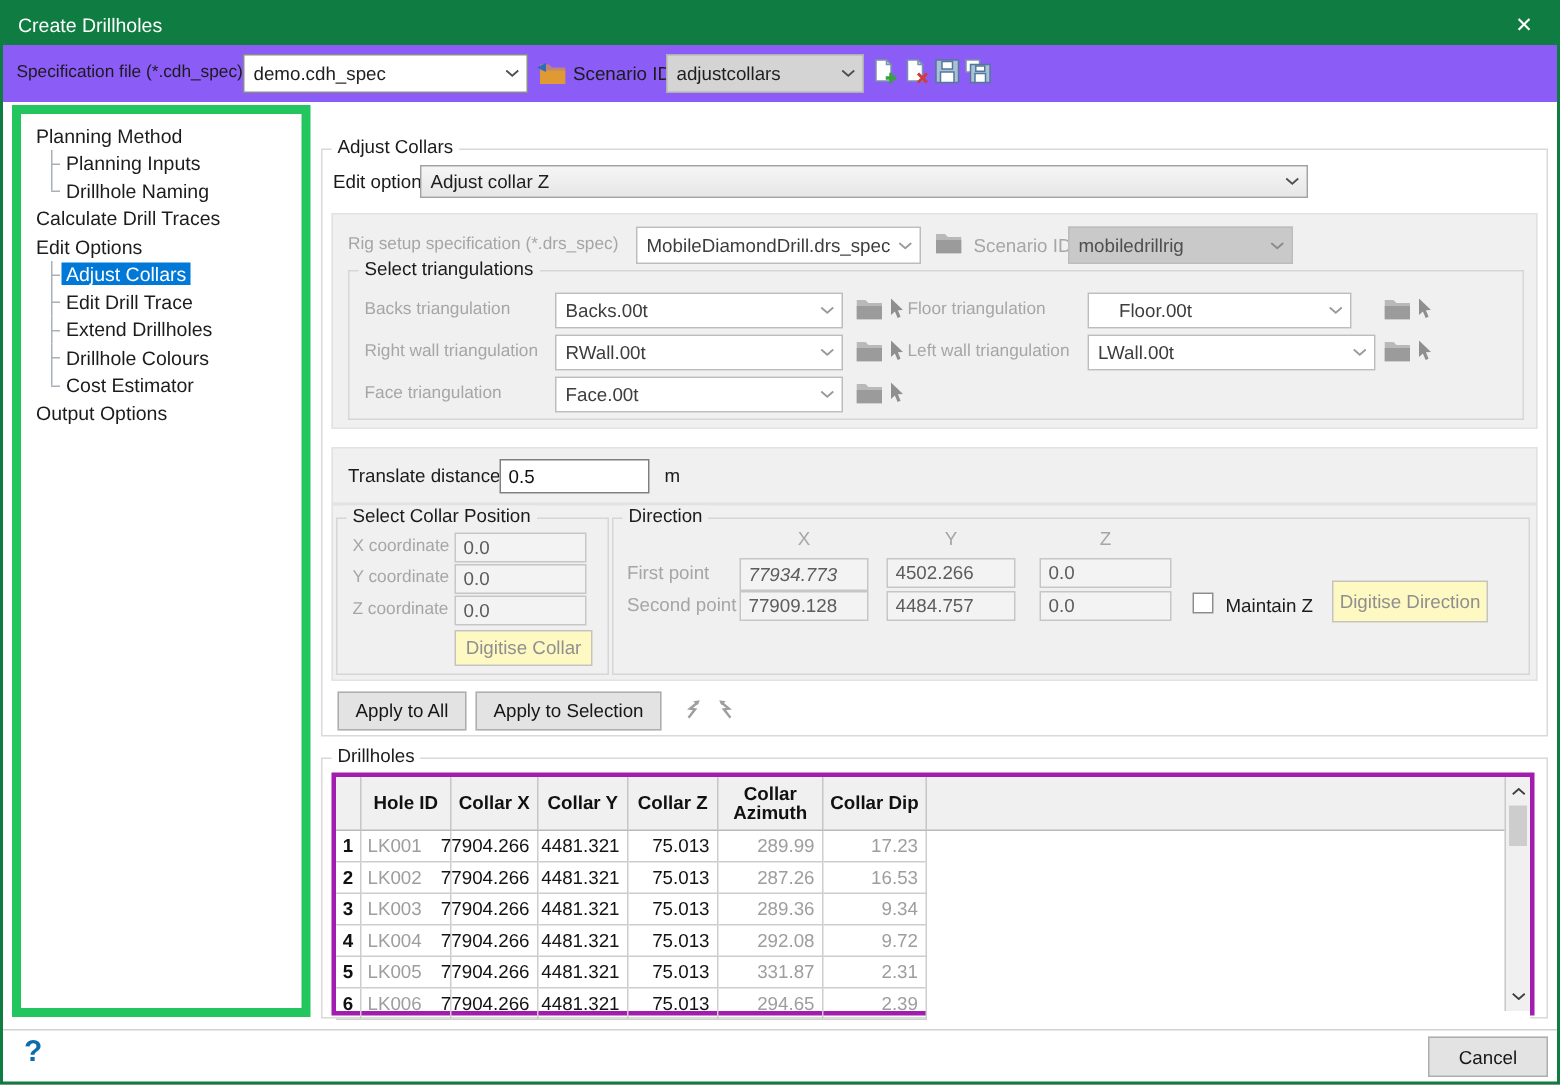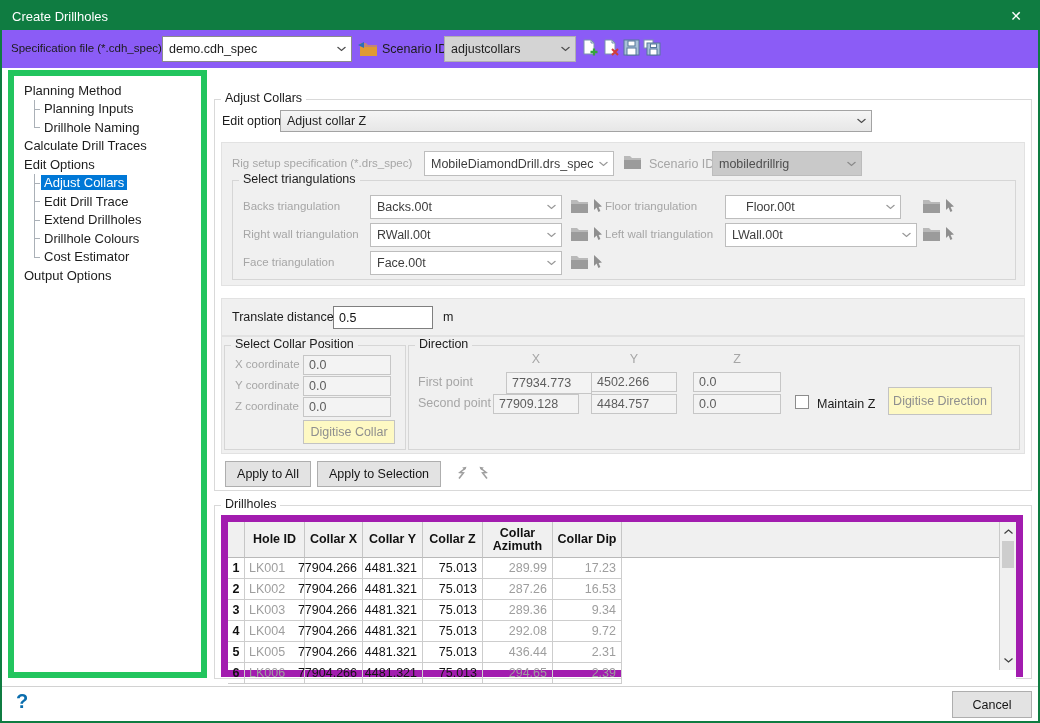--- a/index.html
+++ b/index.html
@@ -44,21 +44,21 @@
     background:#fff;padding-top:5px;overflow:hidden;}
   .titem{display:flex;align-items:center;height:18.5px;font-size:13px;color:#1c1c1c;padding-left:7px;}
   .titem.child{padding-left:15px;}
   .tc{position:relative;width:12px;height:100%;flex:0 0 12px;}
   .tc::before{content:"";position:absolute;left:5px;top:0;bottom:0;border-left:1px solid #aab0b7;}
   .titem.last .tc::before{bottom:50%;}
   .tc::after{content:"";position:absolute;left:5px;top:50%;width:6px;border-top:1px solid #aab0b7;}
   .tlabel{padding:0 3px;white-space:nowrap;}
   .tlabel.sel{background:#0078d7;color:#fff;}
   
-  .table{position:absolute;left:6px;top:9px;width:802px;height:162px;border:7px solid #a21caf;background:#fff;}
+  .table{position:absolute;left:6px;top:9px;width:802px;height:162px;border:3px solid #a21caf;background:#fff;}
   .thead{display:flex;height:36px;background:#f0f0f0;}
   .hcell{border-right:1px solid #c6c6c6;border-bottom:1px solid #b9b9b9;font-size:12.5px;font-weight:bold;
     color:#111;display:flex;align-items:center;justify-content:center;text-align:center;line-height:13px;padding:0 2px;}
   .hcell.filler{flex:1;border-right:none;}
   .trow{display:flex;height:21px;}
   .cell{border-right:1px solid #cdcdcd;border-bottom:1px solid #cdcdcd;font-size:12.5px;
     display:flex;align-items:center;}
   .cell.filler{flex:1;border:none;background:#fff;}
   .c0{width:17px;justify-content:center;font-weight:bold;color:#111;}
   .c1{width:60px;color:#9e9e9e;padding-left:4px;}
@@ -296,21 +296,21 @@
         <div class="btn dis" style="left:78px;top:74px;width:92px;height:24px;">Digitise Collar</div>
       </div>
 
       <div class="fs ongray" style="left:186px;top:8px;width:612px;height:105px;border-color:#d6d6d6;">
         <span class="legend">Direction</span>
         <span class="lbl dim" style="left:84px;top:6px;width:86px;text-align:center;">X</span>
         <span class="lbl dim" style="left:182px;top:6px;width:86px;text-align:center;">Y</span>
         <span class="lbl dim" style="left:284px;top:6px;width:88px;text-align:center;">Z</span>
         <span class="lbl dim" style="left:9px;top:29px;">First point</span>
         <span class="lbl dim" style="left:9px;top:50px;">Second point</span>
-        <input class="tb dim" style="left: 97px; top: 26px; width: 86px; height: 22px;" value="77934.773">
+        <input class="tb dim" style="left: 84px; top: 26px; width: 86px; height: 22px; font-style: italic;" value="77934.773">
         <input class="tb dim" style="left: 182px; top: 26px; width: 86px; height: 20px;" value="4502.266">
         <input class="tb dim" style="left: 284px; top: 26px; width: 88px; height: 20px;" value="0.0">
         <input class="tb dim" style="left: 84px; top: 48px; width: 86px; height: 20px;" value="77909.128">
         <input class="tb dim" style="left: 182px; top: 48px; width: 86px; height: 20px;" value="4484.757">
         <input class="tb dim" style="left: 284px; top: 48px; width: 88px; height: 20px;" value="0.0">
         <span class="checkbox" style="left:386px;top:49px;"></span>
         <span class="lbl" style="left:408px;top:51px;">Maintain Z</span>
         <div class="btn dis" style="left:479px;top:41px;width:104px;height:28px;">Digitise Direction</div>
       </div>
     </div>
@@ -380,21 +380,21 @@
             <div class="cell c5">292.08</div>
             <div class="cell c6">9.72</div>
             <div class="cell filler"></div>
           </div>
           <div class="trow">
             <div class="cell c0">5</div>
             <div class="cell c1">LK005</div>
             <div class="cell c2">77904.266</div>
             <div class="cell c3">4481.321</div>
             <div class="cell c4">75.013</div>
-            <div class="cell c5">436.44</div>
+            <div class="cell c5">331.87</div>
             <div class="cell c6">2.31</div>
             <div class="cell filler"></div>
           </div>
           <div class="trow">
             <div class="cell c0">6</div>
             <div class="cell c1">LK006</div>
             <div class="cell c2">77904.266</div>
             <div class="cell c3">4481.321</div>
             <div class="cell c4">75.013</div>
             <div class="cell c5">294.65</div>

